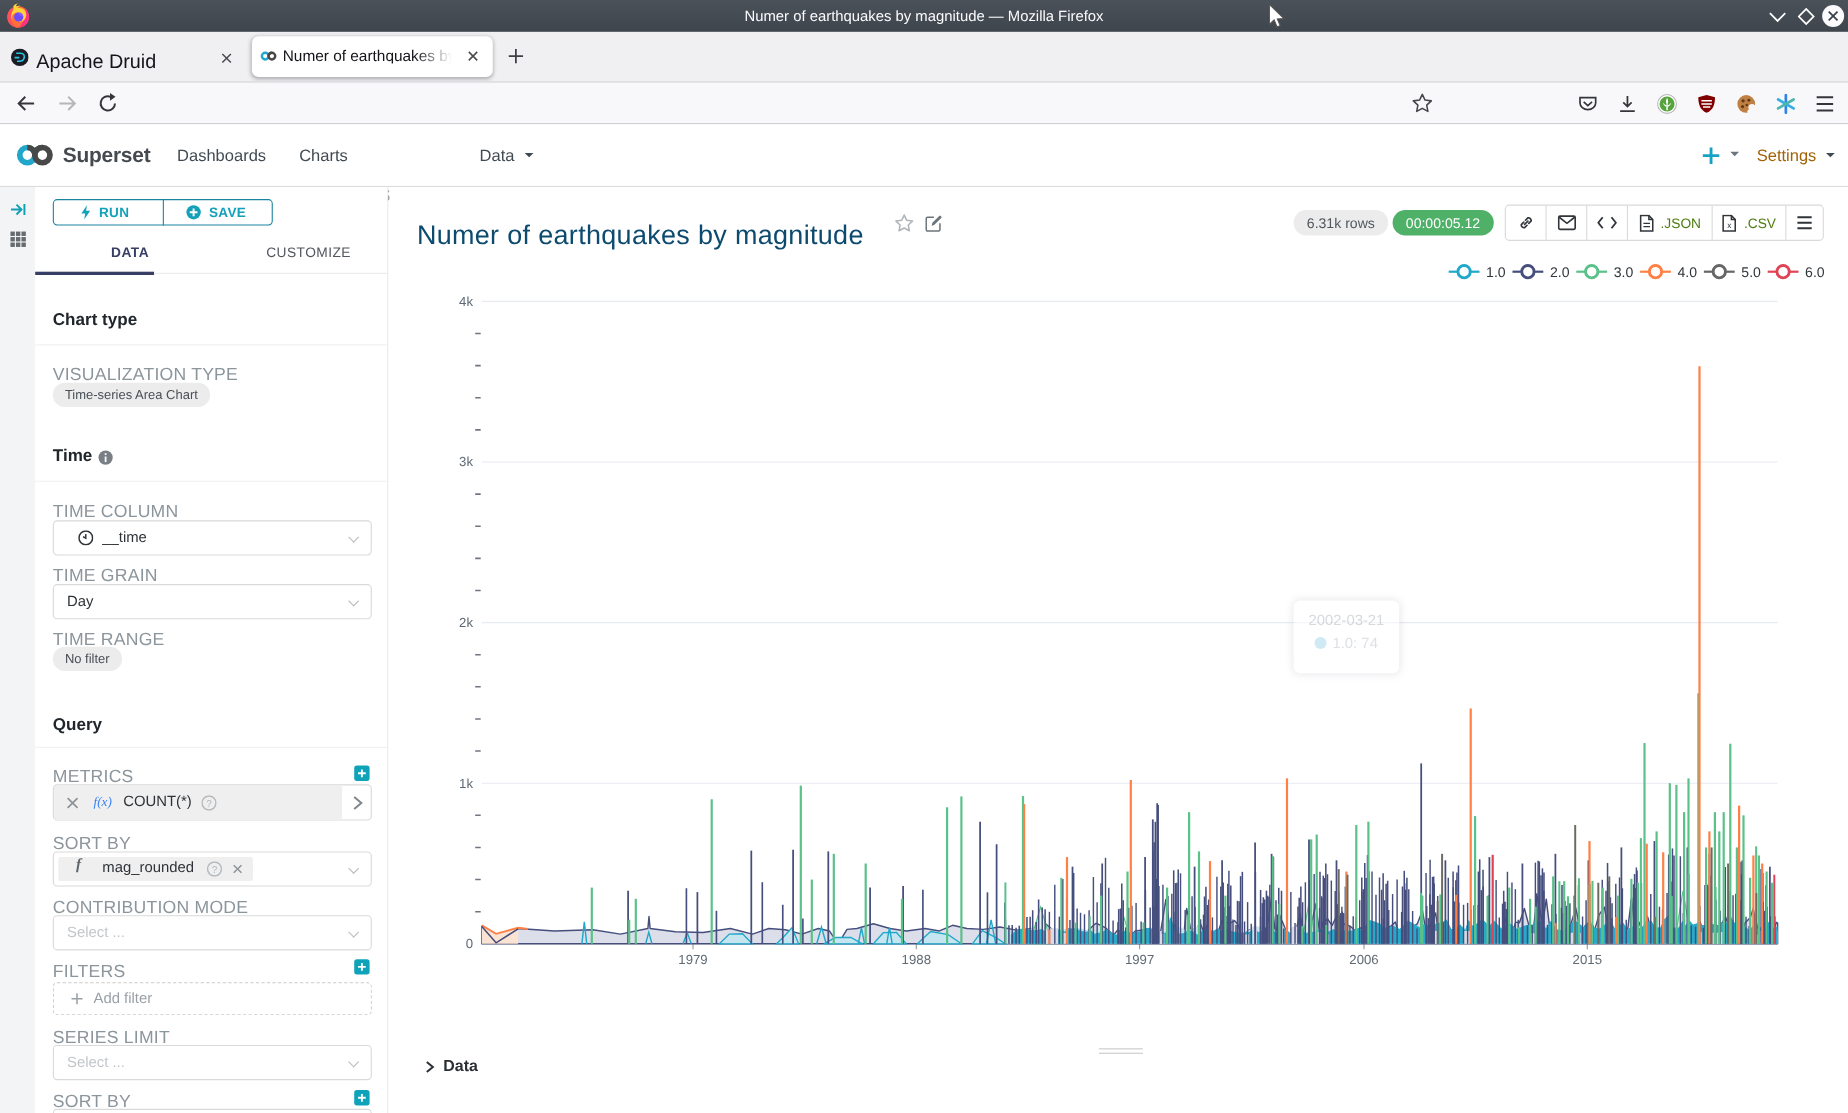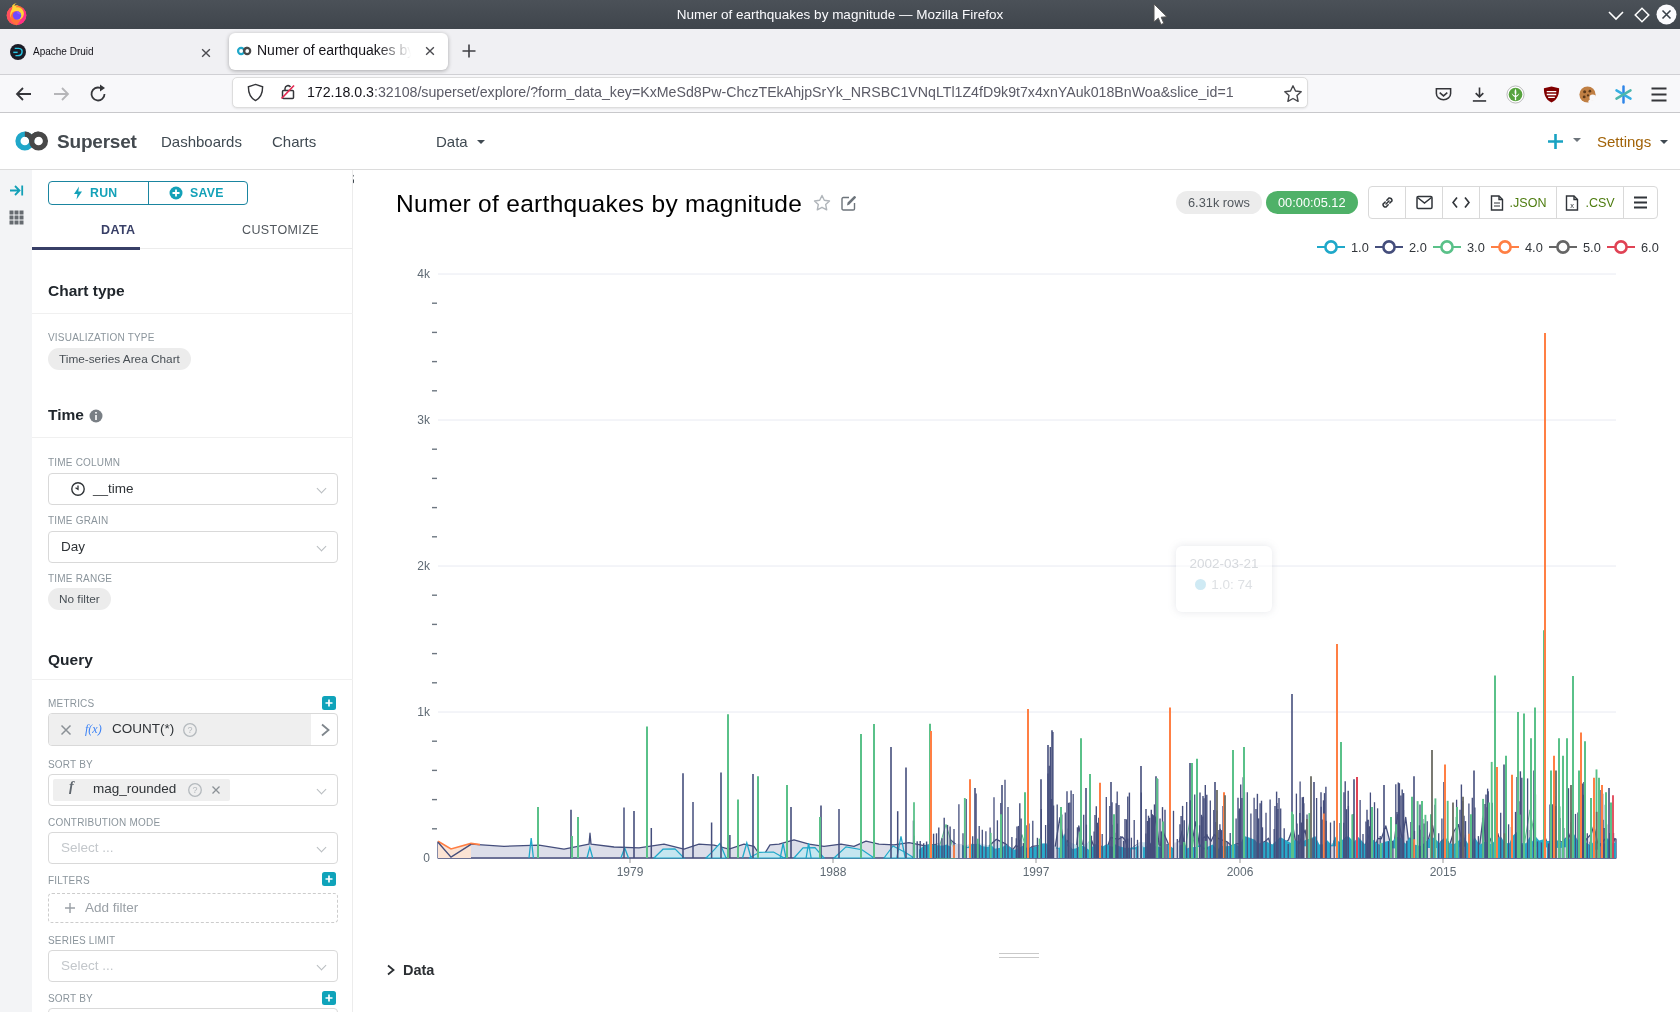--- a/index.html
+++ b/index.html
@@ -14,30 +14,30 @@
 .tab-active { position:absolute; left:229px; top:4px; width:219px; height:37px; background:#fff; border-radius:6px; box-shadow:0 1px 4px rgba(0,0,0,0.3); color:#15141a; font-size:14px; white-space:nowrap; }
 #toolbar { position:absolute; left:0; top:74px; width:1680px; height:39px; background:#f8f8fa; border-top:1px solid #d0d0d4; border-bottom:1px solid #c8c8cb; }
 #urlbar { position:absolute; left:232px; top:2px; width:1076px; height:31px; background:#ffffff; border:1px solid #ddd; border-radius:5px; box-shadow:0 1px 2px rgba(0,0,0,0.08); font-size:14.2px; color:#5b5b66; line-height:29px; white-space:nowrap; overflow:hidden; }
 #urlbar b { color:#15141a; font-weight:normal; }
 #ssnav { position:absolute; left:0; top:113px; width:1680px; height:57px; background:#fff; border-bottom:1px solid #dcdcdc; }
 #ssnav .navlink { position:absolute; top:20px; font-size:15px; color:#404a52; }
 .caret { display:inline-block; width:0; height:0; border-left:4px solid transparent; border-right:4px solid transparent; border-top:4px solid #404a52; vertical-align:middle; margin-left:5px; margin-top:-2px;}
 #strip { position:absolute; left:0; top:170px; width:32px; height:842px; background:#f3f4f6; }
 #sidebar { position:absolute; left:32px; top:170px; width:321px; height:842px; background:#fff; border-right:1px solid #ececec; }
 .sechdr { position:absolute; font-size:15.5px; font-weight:600; color:#20262c; }
-.label { position:absolute; font-size:10px; color:#8b959c; letter-spacing:0.2px; }
+.label { position:absolute; font-size:16px; color:#8b959c; letter-spacing:0.2px; }
 .selectbox { position:absolute; height:32px; border:1px solid #d9d9d9; border-radius:4px; background:#fff; font-size:13.5px; color:#2f3337; line-height:29px; }
 .pill { position:absolute; background:#ececec; border-radius:11px; font-size:11.8px; color:#484f55; padding:4px 11px; }
 .plusbtn { position:absolute; width:14px; height:14px; background:#0fa3ba; border-radius:2.5px; }
 .divider { position:absolute; left:0px; width:321px; height:1px; background:#f0f0f0; }
 .chev { position:absolute; width:8px; height:8px; border-left:1.7px solid #4e555c; border-top:1.7px solid #4e555c; }
 .chev.up { transform:rotate(45deg); }
 .selchev { position:absolute; width:7px; height:7px; border-left:1.4px solid #b9bdc1; border-top:1.4px solid #b9bdc1; transform:rotate(225deg); }
 #main { position:absolute; left:354px; top:170px; width:1326px; height:842px; background:#fff; }
-#charttitle { position:absolute; left:25px; top:20px; font-size:24.5px; color:#000000; letter-spacing:0.3px;margin-left:17px; }
+#charttitle { position:absolute; left:25px; top:31px; font-size:24.5px; color:#0c4a6e; letter-spacing:0.3px; }
 .hpill { position:absolute; top:21px; height:23px; border-radius:12px; font-size:12.8px; line-height:23px; padding:0 12px; }
 #btngrp { position:absolute; left:1014px; top:16px; height:33px; border:1px solid #d9d9d9; border-radius:4px; display:flex; background:#fff; }
 #btngrp .cell { height:31px; border-right:1px solid #d9d9d9; display:flex; align-items:center; justify-content:center; font-size:12.5px; color:#4d7c0f; }
 #btngrp .cell:last-child { border-right:none; }
 #tooltip { position:absolute; left:822px; top:376px; width:96px; height:66px; background:#fff; border-radius:6px; box-shadow:0 0 8px rgba(120,130,150,0.35); opacity:0.55; text-align:center; }
 #tooltip .d { margin-top:10px; font-size:13.5px; color:#b7bcc3; }
 #tooltip .v { margin-top:6px; font-size:13.5px; color:#c3c8ce; }
 #tooltip .dot { display:inline-block; width:11px; height:11px; border-radius:50%; background:#a9d9ec; vertical-align:-1px; margin-right:5px; }
 #datafoot { position:absolute; left:0; top:775px; width:1326px; height:67px; background:#fff; }
 #resizer { position:absolute; left:645px; top:8px; width:40px; }
@@ -73,21 +73,21 @@
       </svg>
 </div>
 
 <div id="tabbar">
   <div class="tab-inactive">
     <svg class="abs" style="left:2px;top:7px" width="16" height="16" viewBox="0 0 22 22">
           <circle cx="11" cy="11" r="11" fill="#1c1c26"></circle>
           <path d="M6.5 6 L12 6 C16 6 17 9 16.5 11.5 C16 14.5 13.5 16 10.5 16 L7.5 16" fill="none" stroke="#29c6e3" stroke-width="2"></path>
           <path d="M4.5 11.5 L10.5 11.5" stroke="#29c6e3" stroke-width="2"></path>
         </svg>
-    <span class="abs" style="left:25px;top:9px;font-size:10px;">Apache Druid</span>
+    <span class="abs" style="left:25px;top:9px;font-size:18px;">Apache Druid</span>
     <svg class="abs" style="left:192px;top:10px" width="12" height="12" viewBox="0 0 14 14">
           <path d="M2.5 2.5 L11.5 11.5 M11.5 2.5 L2.5 11.5" stroke="#4a4a4f" stroke-width="1.6"></path>
         </svg>
   </div>
   <div class="tab-active">
     <svg class="abs" style="left:7px;top:13px" width="17" height="10" viewBox="0 0 46 28">
           <circle cx="13.5" cy="14" r="8.5" fill="none" stroke="#20a7c9" stroke-width="6.2"></circle>
           <circle cx="30.5" cy="14" r="8.5" fill="none" stroke="#484848" stroke-width="6.2"></circle>
           <path d="M30.5 5.5 A8.5 8.5 0 0 0 22.2 12" fill="none" stroke="#484848" stroke-width="6.2"></path>
         </svg>
@@ -105,30 +105,20 @@
   <svg class="abs" style="left:14px;top:9px" width="20" height="20" viewBox="0 0 20 20">
         <path d="M17 10 L3.5 10 M9 4 L3 10 L9 16" fill="none" stroke="#35363a" stroke-width="1.8"></path>
       </svg>
   <svg class="abs" style="left:51px;top:9px" width="20" height="20" viewBox="0 0 20 20">
         <path d="M3 10 L16.5 10 M11 4 L17 10 L11 16" fill="none" stroke="#b6b6b9" stroke-width="1.8"></path>
       </svg>
   <svg class="abs" style="left:88px;top:9px" width="20" height="20" viewBox="0 0 20 20">
         <path d="M16.5 10 A6.5 6.5 0 1 1 12.5 4" fill="none" stroke="#35363a" stroke-width="1.8"></path>
         <path d="M12 0.5 L17 4 L12 7.5" fill="#35363a"></path>
       </svg>
-  <div id="urlbar">
-    <svg style="vertical-align:-5px;margin-left:13px" width="19" height="19" viewBox="0 0 20 20">
-          <path d="M10 1.5 L17.5 4 C17.5 10 16 15.5 10 18.5 C4 15.5 2.5 10 2.5 4 Z" fill="none" stroke="#35363a" stroke-width="1.5"></path>
-        </svg>
-    <svg style="vertical-align:-5px;margin-left:9px;margin-right:9px" width="20" height="20" viewBox="0 0 20 20">
-          <rect x="4.5" y="8.5" width="11" height="8" rx="1" fill="none" stroke="#35363a" stroke-width="1.5"></rect>
-          <path d="M7 8.5 L7 6.5 A3 3 0 0 1 12.5 5" fill="none" stroke="#35363a" stroke-width="1.5"></path>
-          <path d="M3.5 16.5 L16 3.5" stroke="#e22850" stroke-width="1.7"></path>
-        </svg><b>172.18.0.3</b>:32108/superset/explore/?form_data_key=KxMeSd8Pw-ChczTEkAhjpSrYk_NRSBC1VNqLTl1Z4fD9k9t7x4xnYAuk018BnWoa&amp;slice_id=1
-  </div>
   <svg class="abs" style="left:1283px;top:9px" width="20" height="20" viewBox="0 0 20 20">
         <path d="M10 1.8 L12.5 7 L18.2 7.7 L14 11.6 L15.1 17.3 L10 14.5 L4.9 17.3 L6 11.6 L1.8 7.7 L7.5 7 Z" fill="none" stroke="#45464a" stroke-width="1.4" stroke-linejoin="round"></path>
       </svg>
   <svg class="abs" style="left:1434px;top:10px" width="19" height="19" viewBox="0 0 20 20">
         <path d="M2.5 4 L17.5 4 L17.5 9 A7.5 6.5 0 0 1 2.5 9 Z" fill="none" stroke="#35363a" stroke-width="1.6"></path>
         <path d="M6 8 L10 11.5 L14 8" fill="none" stroke="#35363a" stroke-width="1.6"></path>
       </svg>
   <svg class="abs" style="left:1470px;top:10px" width="19" height="19" viewBox="0 0 20 20">
         <path d="M10 2.5 L10 12 M6 8.5 L10 12.5 L14 8.5" fill="none" stroke="#35363a" stroke-width="1.7"></path>
         <path d="M3 16.8 L17 16.8" stroke="#35363a" stroke-width="1.7"></path>

